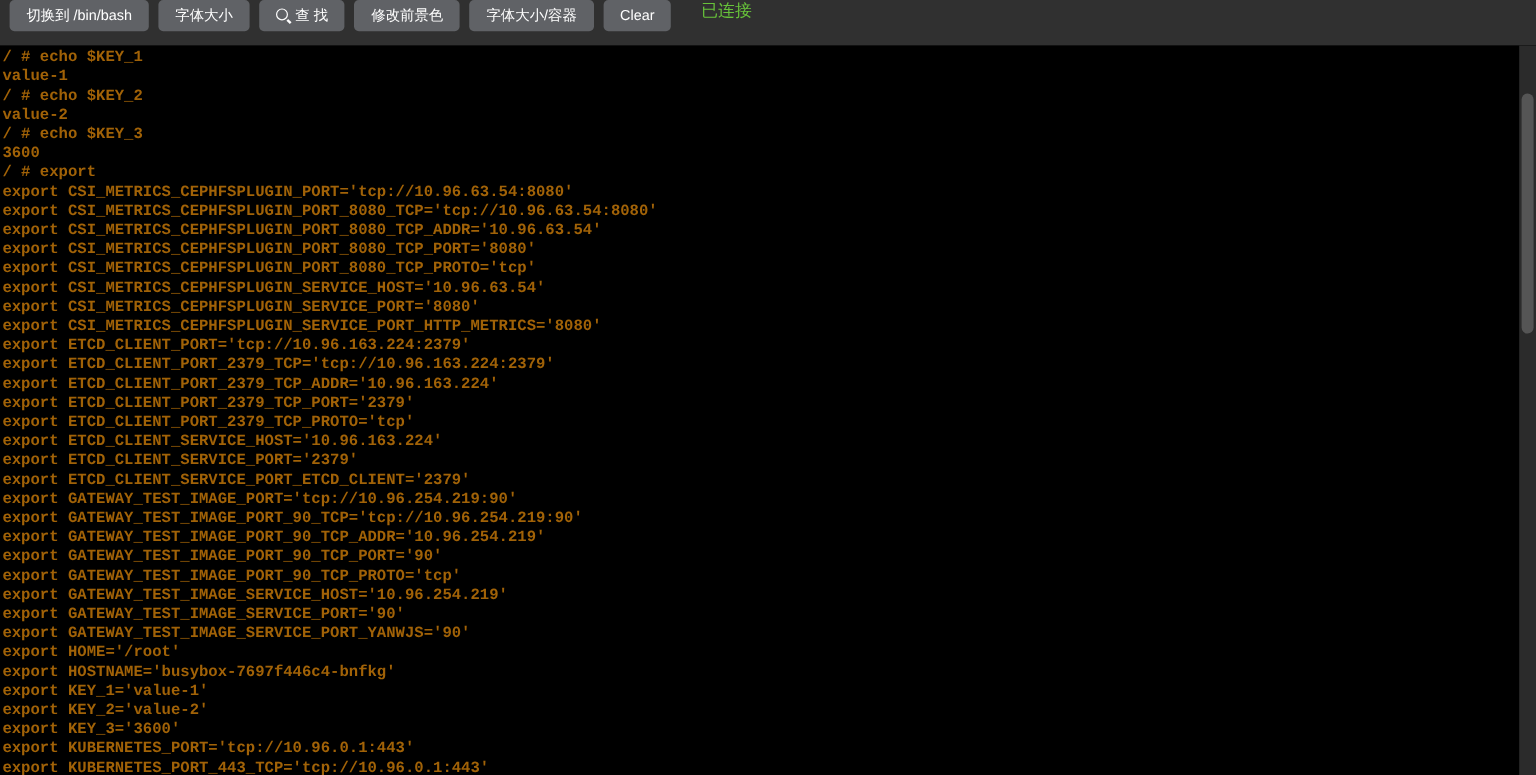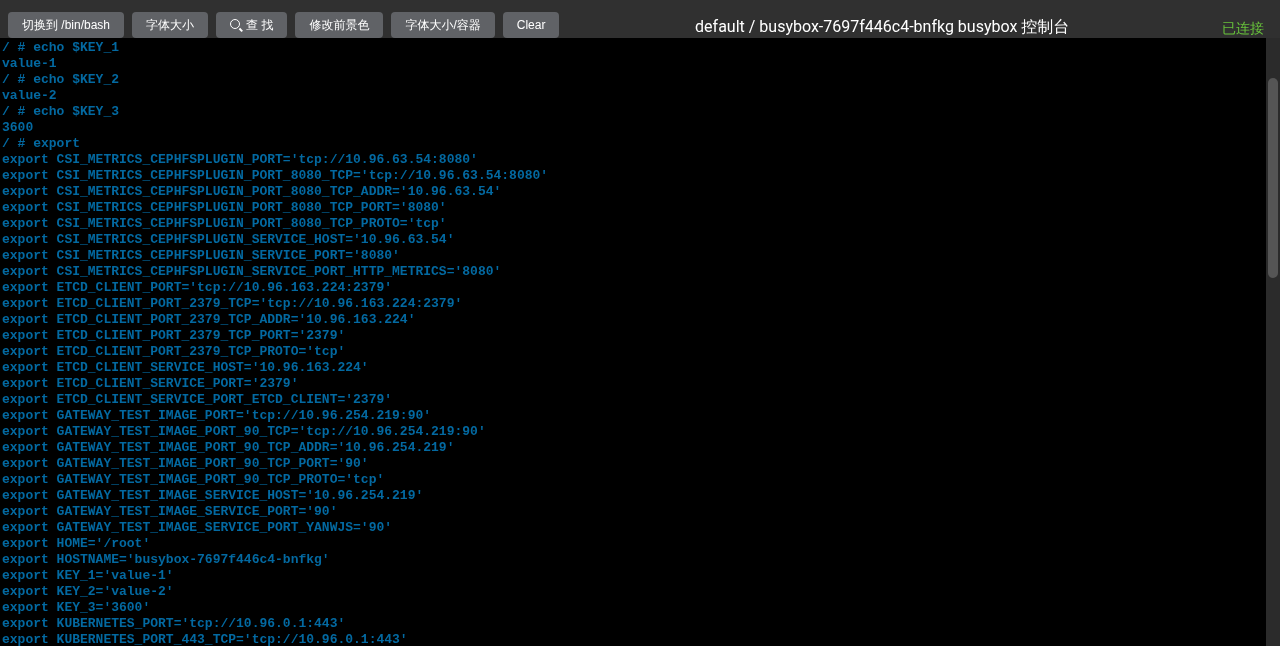--- a/index.html
+++ b/index.html
@@ -11,21 +11,21 @@
       width: 1280px;
       height: 646px;
       background: #000;
       font-family: -apple-system, BlinkMacSystemFont, "Segoe UI", Roboto, sans-serif;
       overflow: hidden;
     }
     .toolbar {
       background: #303030;
       height: 38px;
       display: flex;
-      align-items: flex-end;
+      align-items: flex-start;
       padding: 0 8px;
       gap: 8px;
     }
     .btn {
       background: #606266;
       color: #fff;
       border: none;
       border-radius: 4px;
       padding: 7px 14px;
       font-size: 12px;
@@ -69,21 +69,21 @@
       white-space: nowrap;
     }
     .status {
       color: #67c23a;
       font-size: 14px;
       margin-right: 8px;
       margin-left: 17px;
     }
     .terminal {
       background: #000;
-      color: #0369a1;
+      color: #a16207;
       font-family: "Menlo", "Monaco", "Consolas", "Courier New", monospace;
       font-size: 13px;
       line-height: 16px;
       padding: 2px 0 0 2px;
       height: calc(100% - 38px);
       overflow: hidden;
       position: relative;
       white-space: pre;
       font-weight: bold;
     }
@@ -111,21 +111,20 @@
 <div class="toolbar">
   <button class="btn">切换到 /bin/bash</button>
   <button class="btn">字体大小</button>
   <button class="btn">
     <span class="search-icon"></span>
     <span>查 找</span>
   </button>
   <button class="btn">修改前景色</button>
   <button class="btn">字体大小/容器</button>
   <button class="btn">Clear</button>
-  <div class="title">default / busybox-7697f446c4-bnfkg busybox 控制台</div>
   <div class="status">已连接</div>
 </div>
 
 <div class="terminal" id="terminal">/ # echo $KEY_1
 value-1
 / # echo $KEY_2
 value-2
 / # echo $KEY_3
 3600
 / # export

